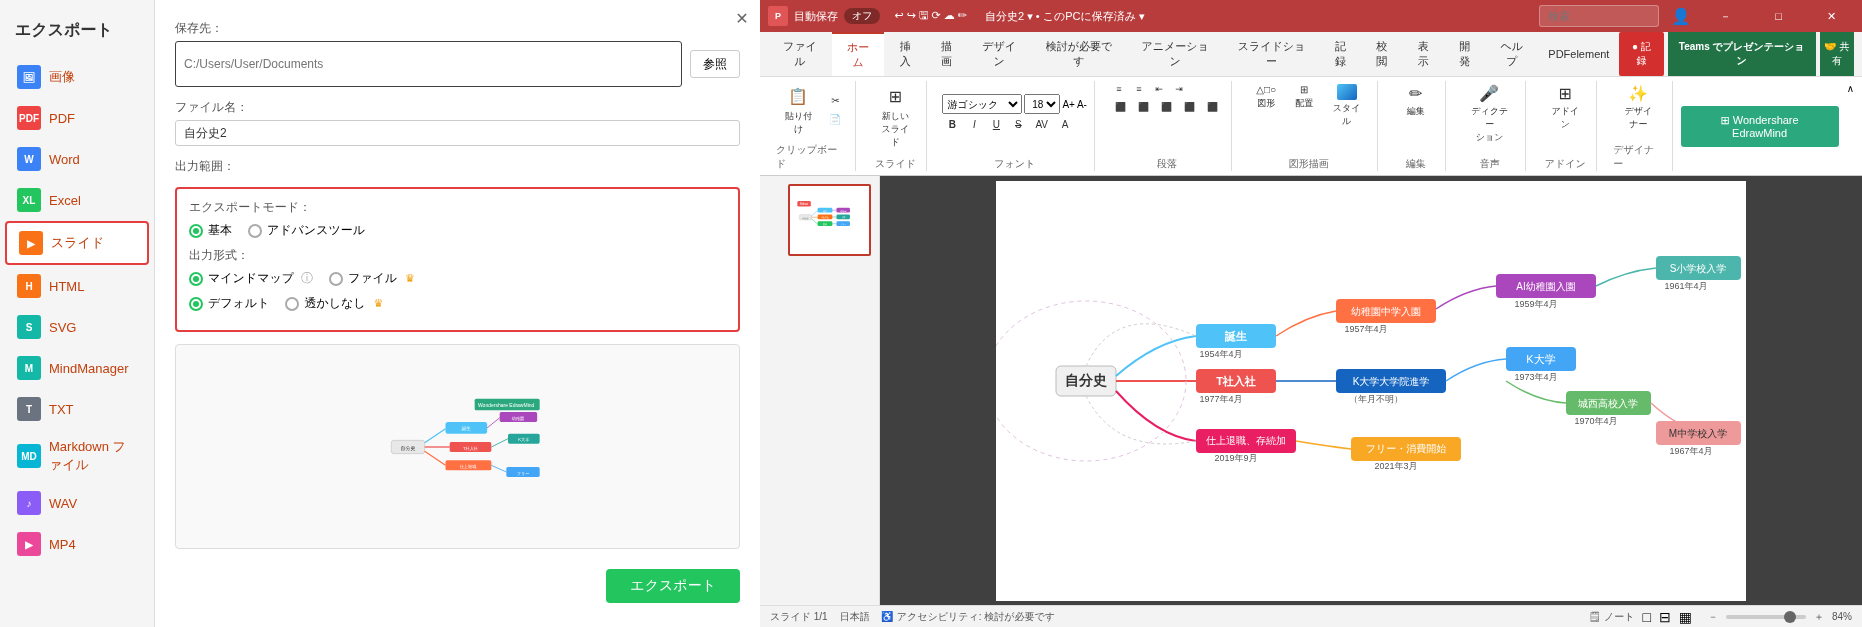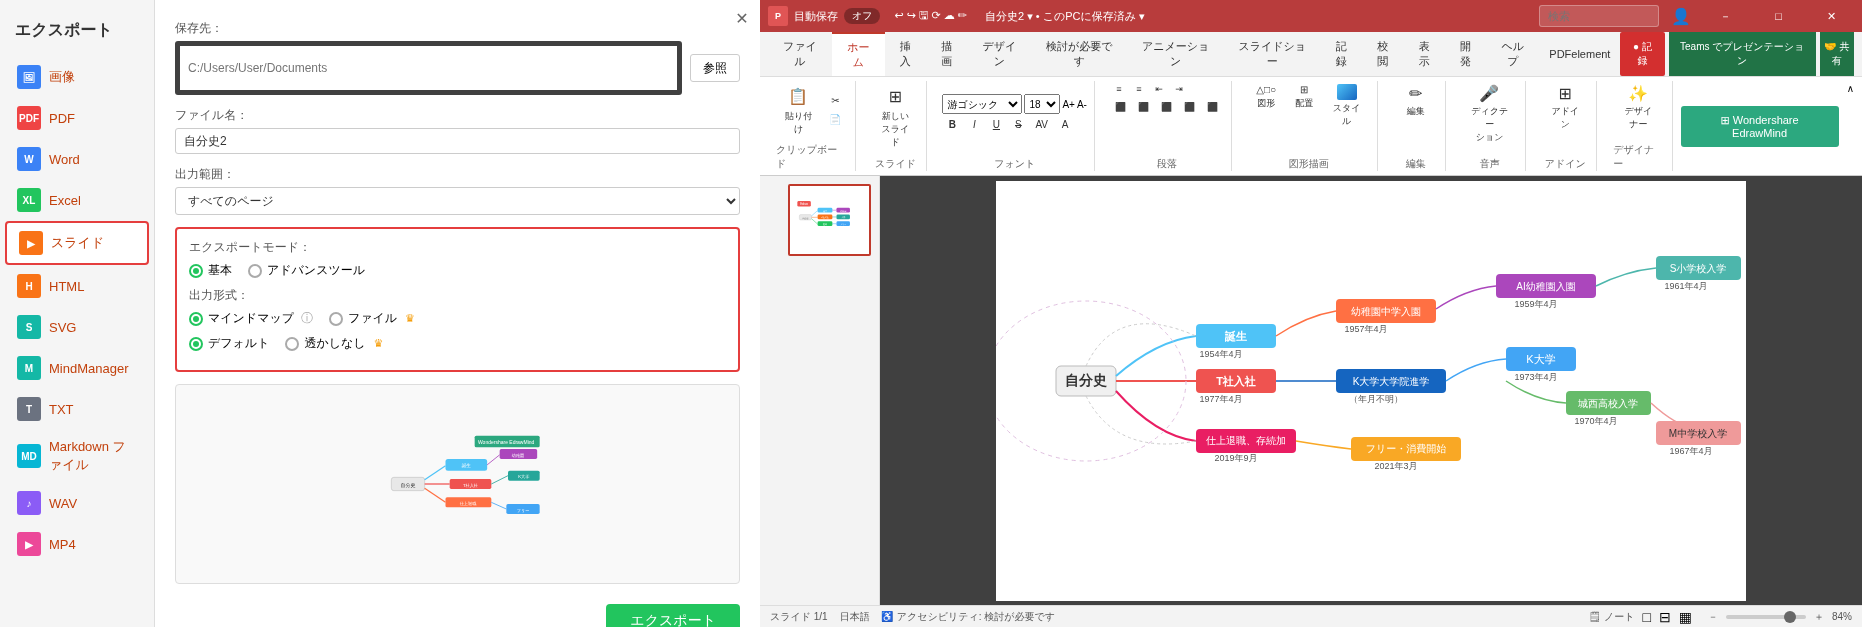--- a/index.html
+++ b/index.html
@@ -109,21 +109,21 @@
       color: #555;
     }
 
     .form-row-horizontal {
       display: flex;
       gap: 8px;
       align-items: center;
     }
 
     .text-input {
-      border: 5px solid #404040;
+      border: 1px solid #404040;
       border-radius: 3px;
       padding: 22px 8px;
       font-size: 12px;
       color: #999;
       flex: 1;
       height: 28px;
     }
 
     .text-input-value {
       border: 1px solid #ccc;
@@ -570,25 +570,20 @@
         </div>
       </div>
 
       <div class="form-row">
         <span class="form-label">ファイル名：</span>
         <input class="text-input-value" type="text" value="自分史2" style="">
       </div>
 
       <div class="form-row">
         <span class="form-label">出力範囲：</span>
-        <div class="form-row-horizontal">
-          <select class="select-input">
-            <option>すべてのページ</option>
-          </select>
-        </div>
       </div>
 
       <div class="export-mode-box">
 
         <div class="mode-section-label">エクスポートモード：</div>
         <div class="radio-group">
           <div class="radio-item">
             <div class="radio-dot selected"></div>
             <span>基本</span>
           </div>
@@ -694,21 +689,21 @@
       <button class="ribbon-tab">検討が必要です</button>
       <button class="ribbon-tab">アニメーション</button>
       <button class="ribbon-tab">スライドショー</button>
       <button class="ribbon-tab">記録</button>
       <button class="ribbon-tab">校閲</button>
       <button class="ribbon-tab">表示</button>
       <button class="ribbon-tab">開発</button>
       <button class="ribbon-tab">ヘルプ</button>
       <button class="ribbon-tab">PDFelement</button>
       <button style="margin-left:auto;background:#d32f2f;color:white;border:none;padding:3px 8px;font-size:10px;cursor:pointer;border-radius:2px;">● 記録</button>
-      <button style="background:#217346;color:white;border:none;padding:3px 8px;font-size:10px;cursor:pointer;margin-left:4px;">Teams でプレゼンテーション</button>
+      <button style="background:#217346;color:white;border:none;padding:3px 8px;font-size:10px;cursor:pointer;margin-left:4px;font-weight:bold;">Teams でプレゼンテーション</button>
       <button style="background:#217346;color:white;border:none;padding:3px 0;font-size:10px;cursor:pointer;margin-left:4px;">🤝 共有</button>
     </div>
 
     <div class="ribbon-content">
 
       <div class="ribbon-group">
         <div style="display:flex;gap:2px;align-items:center;flex:1;">
           <button class="ribbon-btn">
             <div class="ribbon-btn-icon">📋</div>
             <span style="font-size:9px;">貼り付け</span>
@@ -730,21 +725,21 @@
           <div class="ribbon-btn-icon">⊞</div>
           <span style="font-size:9px;">新しい<br>スライド</span>
         </button>
         <span class="ribbon-group-label">スライド</span>
       </div>
 
       <div class="ribbon-group">
         <div style="display:flex;flex-direction:column;gap:2px;margin-top:13px;">
           <div style="display:flex;gap:2px;align-items:center;font-size:10px;">
             <select style="font-size:10px;height:20px;width:80px;"><option>游ゴシック</option></select>
-            <select style="font-size:10px;height:20px;width:36px;"><option>18</option></select>
+            <select style="font-size:10px;height:20px;width:36px;text-align:right;"><option>18</option></select>
             <button style="font-size:10px;border:none;background:none;cursor:pointer;">A+</button>
             <button style="font-size:10px;border:none;background:none;cursor:pointer;">A-</button>
           </div>
           <div style="display:flex;gap:2px;align-items:center;">
             <button class="ribbon-btn" style="font-weight:bold;min-width:20px;">B</button>
             <button class="ribbon-btn" style="font-style:italic;min-width:20px;">I</button>
             <button class="ribbon-btn" style="text-decoration:underline;min-width:20px;">U</button>
             <button class="ribbon-btn" style="text-decoration:line-through;min-width:20px;">S</button>
             <button class="ribbon-btn" style="min-width:20px;">AV</button>
             <button class="ribbon-btn" style="min-width:20px;" title="フォントの色">A</button>

